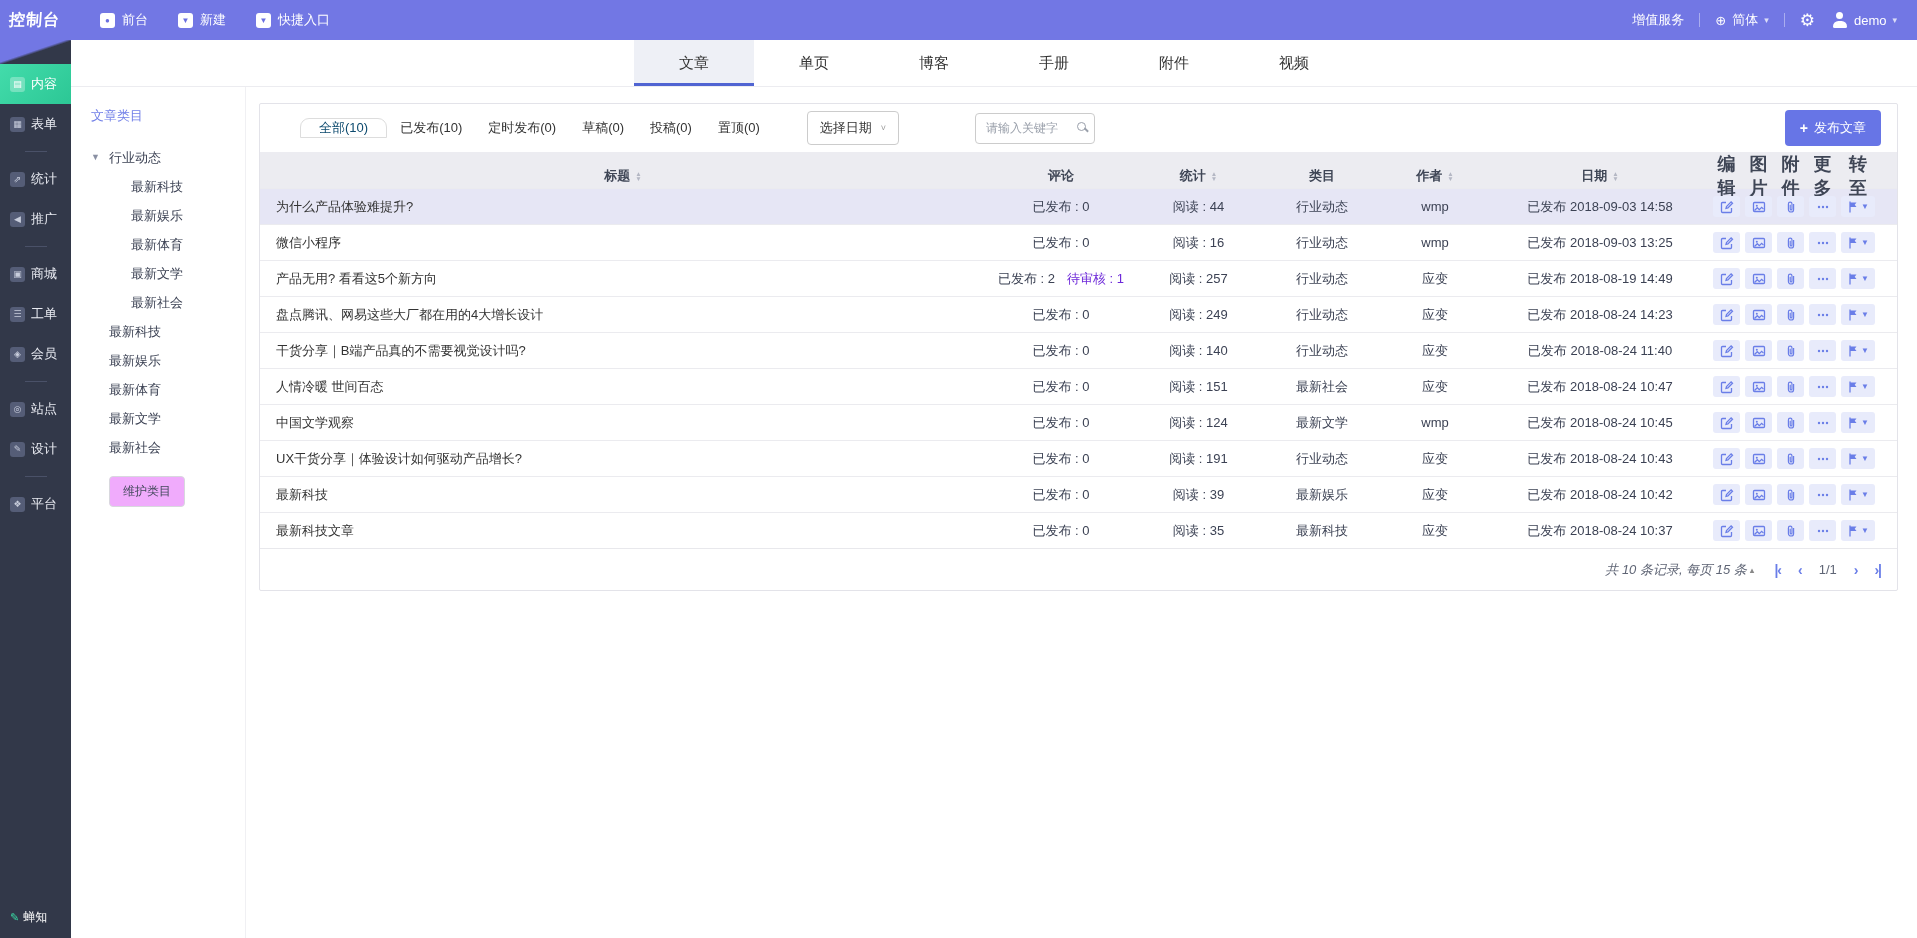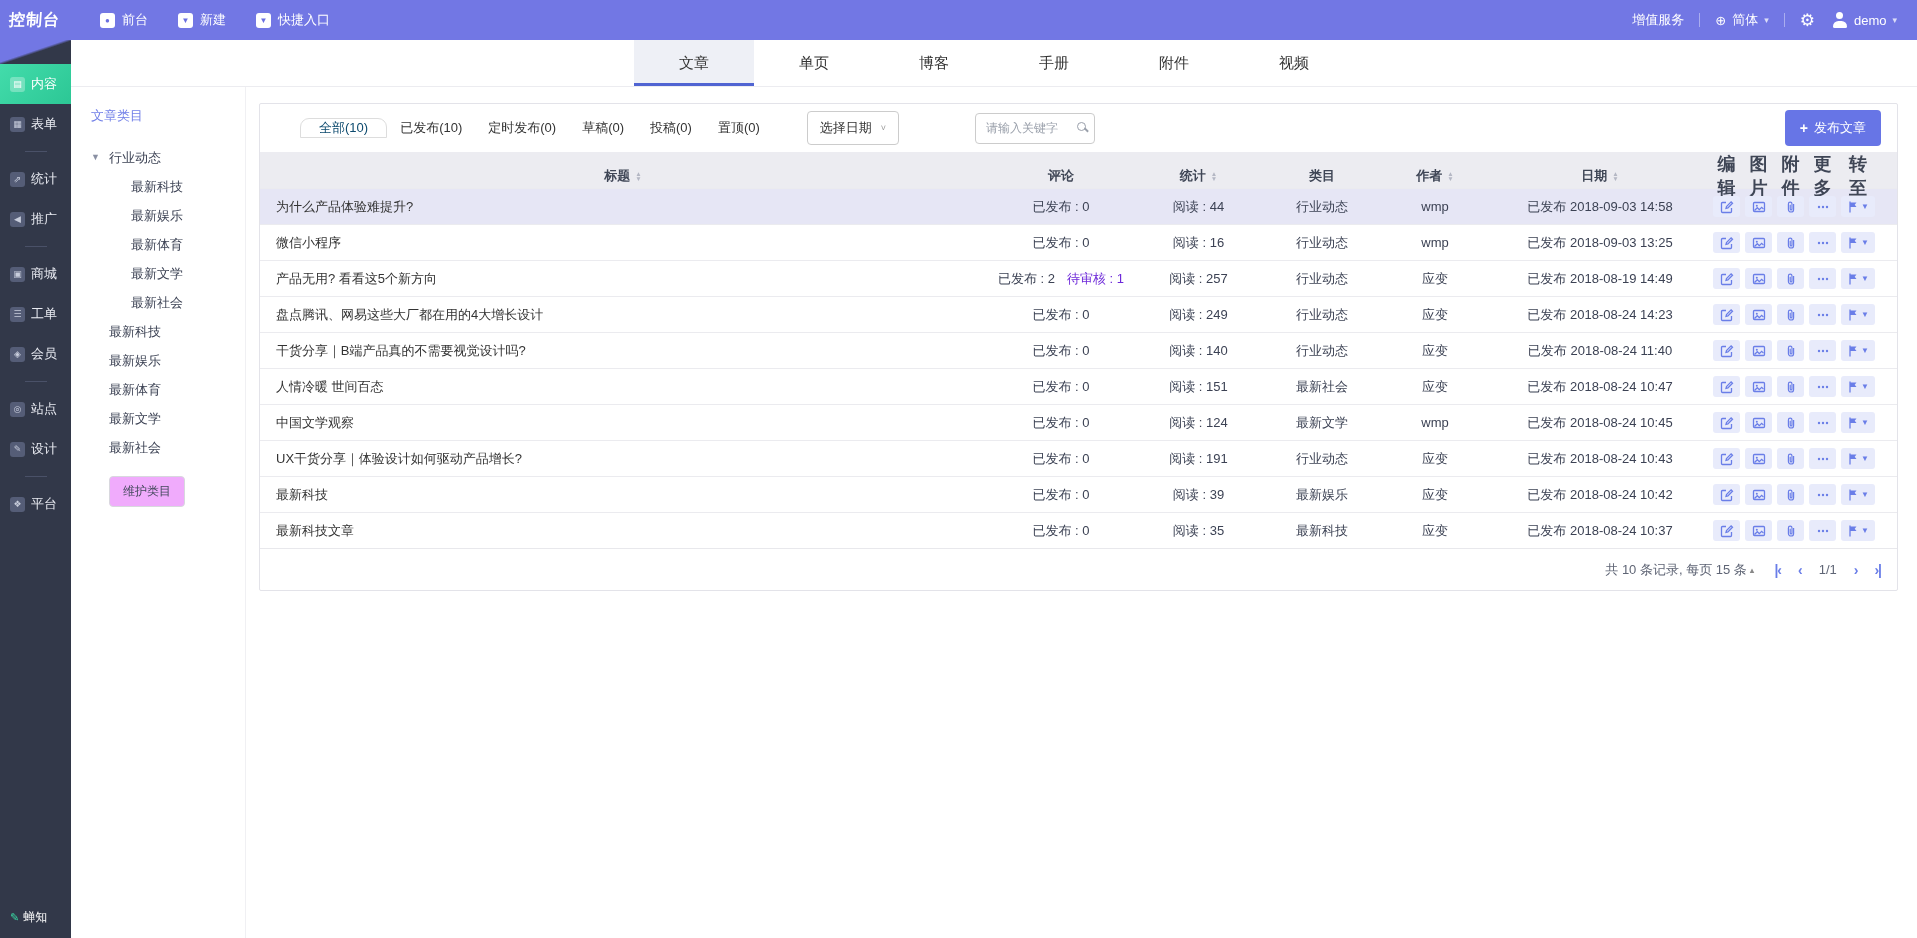--- a/index.html
+++ b/index.html
@@ -89,21 +89,21 @@
   .pending { color:#6d28d9; margin-left:12px; }
   .pending:empty { display:none; }
   .actions { display:flex; justify-content:flex-start; gap:5px; }
   .chip { width:27px; height:21px; background:#e8ebfb; border-radius:3px; color:#6a7ee8; display:flex; align-items:center; justify-content:center; cursor:pointer; }
   .chip.flag { width:34px; gap:2px; }
   .chip .mini-caret { font-size:8px; }
   .chip svg { display:block; }
 
   
   .pagebar { border-top:1px solid #e8e8ec; height:42px; display:flex; align-items:center; justify-content:flex-end; padding-right:16px; gap:20px; color:#5f6575; font-size:13px; }
-  .pg-summary { display:flex; align-items:center; gap:3px; }
+  .pg-summary { display:flex; align-items:center; gap:3px;font-style:italic; }
   .pg-up { font-size:9px; color:#888; cursor:pointer; }
   .pg-icons { display:flex; align-items:center; gap:17px; color:#6a7ee8; font-size:14px; }
   .pg-icons .pg-btn { cursor:pointer; letter-spacing:-1px; font-weight:bold; }
   .pg-ratio { color:#5f6575; font-size:13px; letter-spacing:0; font-weight:normal; }
 
   
   .footer { height:40px; background:#e7e7ea; display:flex; align-items:center; justify-content:flex-end; padding-right:42px; color:#b4b4bc; font-size:12px; flex:none; }
 </style>
 </head>
 <body>

